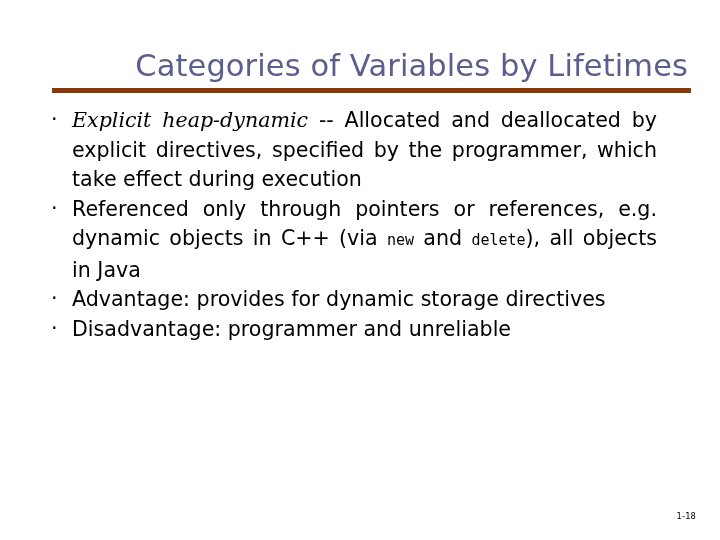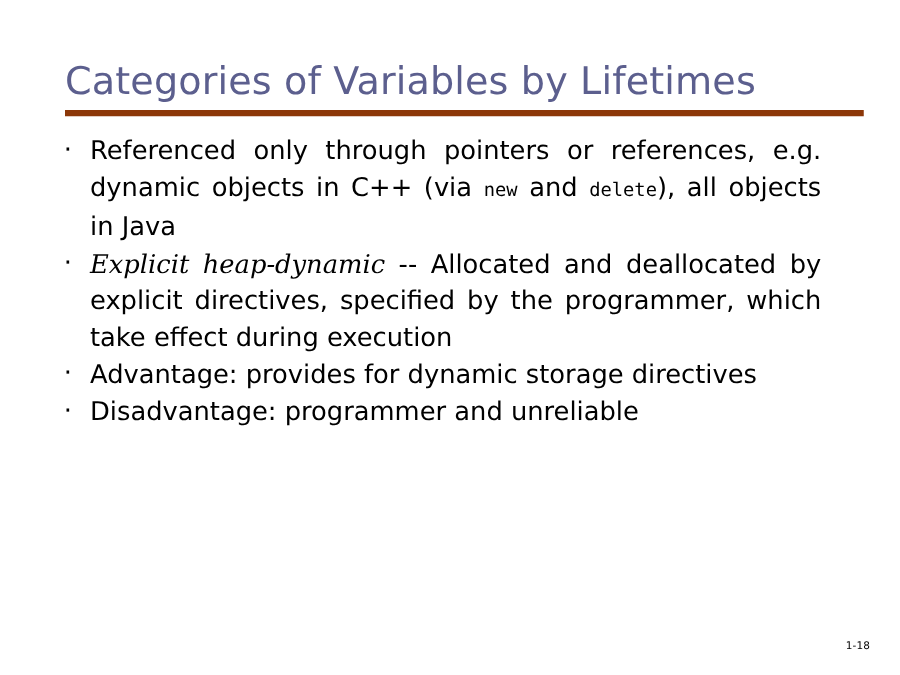--- a/index.html
+++ b/index.html
@@ -18,21 +18,21 @@
     position: relative;
     width: 720px;
     height: 540px;
     box-sizing: border-box;
   }
   .slide-title {
     position: absolute;
     left: 52px;
     top: 29px;
     width: 636px;
-    text-align: left;
+    text-align: right;
     font-family: "DejaVu Sans", sans-serif;
     font-size: 30.5px;
     font-weight: normal;
     letter-spacing: 0.1px;
     color: #5c5f8e;
     line-height: 1.12;
     white-space: nowrap;
   }
   .title-rule {
     position: absolute;
@@ -110,25 +110,25 @@
 <div class="slide">
 
   <h1 class="slide-title">Categories of Variables by Lifetimes</h1>
 
   <div class="title-rule"></div>
 
   <div class="body-block">
     <ul class="bullets">
 
       <li>
-        <span>Referenced only through pointers or references, e.g. dynamic objects in C++ (via </span><span class="mono">new</span><span> and </span><span class="mono">delete</span><span>), all objects in Java</span>
+        <span class="ital">Explicit heap-dynamic</span><span> -- Allocated and deallocated by explicit directives, specified by the programmer, which take effect during execution</span>
       </li>
 
       <li>
-        <span class="ital">Explicit heap-dynamic</span><span> -- Allocated and deallocated by explicit directives, specified by the programmer, which take effect during execution</span>
+        <span>Referenced only through pointers or references, e.g. dynamic objects in C++ (via </span><span class="mono">new</span><span> and </span><span class="mono">delete</span><span>), all objects in Java</span>
       </li>
 
       <li>
         <span>Advantage: provides for dynamic storage directives</span>
       </li>
 
       <li>
         <span>Disadvantage: programmer and unreliable</span>
       </li>
 

